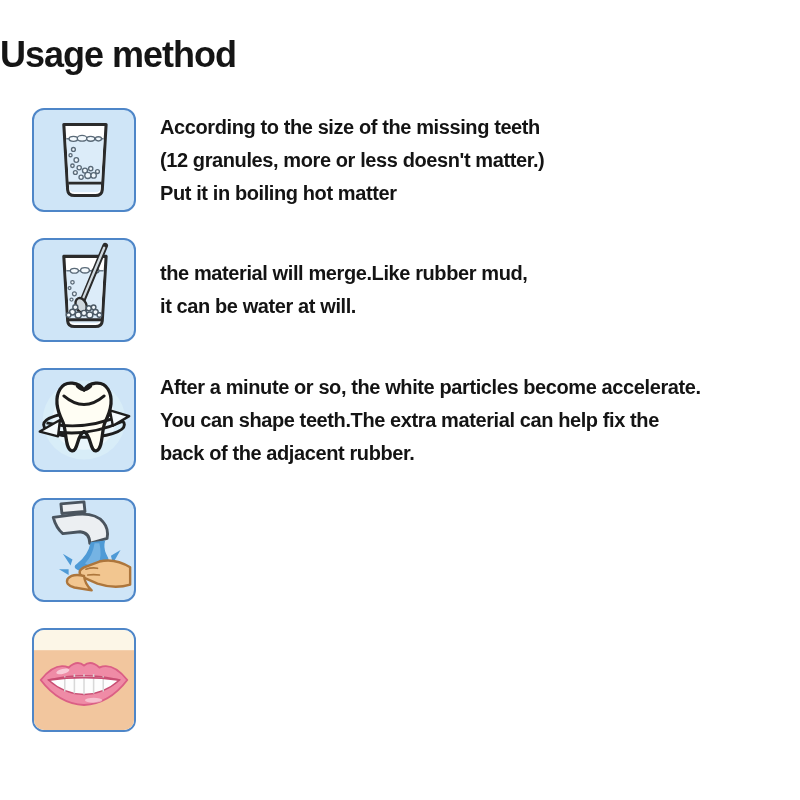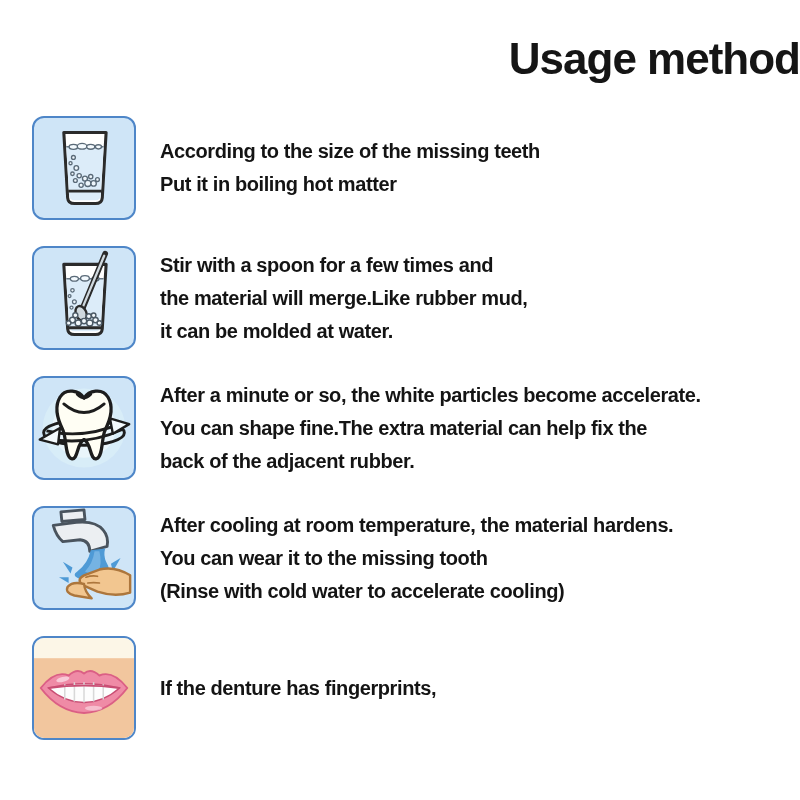--- a/index.html
+++ b/index.html
@@ -1,22 +1,22 @@
 <!DOCTYPE html>
 <html style="--box-border: #4e86c8; --box-fill: #cfe5f7; --text: #141414; --water-blue: #4e9ad6; --lip-pink: #ef8ba6; --skin-tone: #f2c69e;"><head>
 <meta charset="utf-8">
 <style>
   html,body{margin:0;padding:0;background:#ffffff;}
   .page{
     width:800px;height:800px;background:#fff;overflow:hidden;position:relative;
     font-family:"Liberation Sans",sans-serif;color:#141414;
   }
   .title{
-    margin:0;padding-top:34px;text-align:right;
-    font-size:44px;font-weight:800;letter-spacing:-1px;color:#151515;
+    margin:0;padding-top:34px;text-align:left;
+    font-size:36px;font-weight:800;letter-spacing:-1px;color:#151515;
   }
   .steps{margin-top:32px;padding-left:32px;display:flex;flex-direction:column;row-gap:26px;}
   .step{display:flex;align-items:center;}
   .iconbox{
     flex:0 0 104px;width:104px;height:104px;box-sizing:border-box;
     border:2px solid var(--box-border,#4e86c8);
     border-radius:12px;
     background:var(--box-fill,#cfe5f7);
     overflow:hidden;
   }
@@ -60,20 +60,21 @@
             <circle cx="56" cy="68" r="3.2"></circle>
               <circle cx="62" cy="68" r="2.8"></circle>
             <circle cx="49" cy="70" r="2.2"></circle>
               <circle cx="66" cy="64" r="2"></circle>
           </g>
           <line x1="35.6" y1="76" x2="70.4" y2="76" stroke="#2b2b2b" stroke-width="3"></line>
         </svg>
       </div>
       <div class="steptext">
         <div>According to the size of the missing teeth</div>
+        <div>(12 granules, more or less doesn't matter.)</div>
         <div>Put it in boiling hot matter</div>
       </div>
     </div>
 
     <div class="step">
       <div class="iconbox">
         <svg viewBox="0 0 104 104">
           <path d="M31 17 L75 17 L71 84 Q70.5 90 64 90 L42 90 Q35.5 90 35 84 Z" fill="#ffffff" stroke="#2b2b2b" stroke-width="3.2" stroke-linejoin="round"></path>
           <path d="M33.6 32 L72.4 32 L69.5 81 Q69.2 86.5 64 86.5 L42 86.5 Q36.8 86.5 36.5 81 Z" fill="#dcecf9"></path>
           <line x1="33.6" y1="32" x2="72.4" y2="32" stroke="#6a7a88" stroke-width="1.6"></line>
@@ -100,68 +101,62 @@
           <g fill="#eef6fc" stroke="#5a6a78" stroke-width="1.3">
             <circle cx="40" cy="44" r="1.8"></circle>
               <circle cx="37" cy="50" r="1.5"></circle>
             <circle cx="42" cy="56" r="2"></circle>
               <circle cx="39" cy="62" r="1.6"></circle>
           </g>
           <line x1="35.6" y1="83" x2="70.4" y2="83" stroke="#2b2b2b" stroke-width="3"></line>
         </svg>
       </div>
       <div class="steptext">
-        <div>Stir with a spoon for a few times and</div>
         <div>the material will merge.Like rubber mud,</div>
-        <div>it can be molded at water.</div>
+        <div>it can be water at will.</div>
       </div>
     </div>
 
     <div class="step">
       <div class="iconbox">
         <svg viewBox="0 0 104 104">
           <ellipse cx="52" cy="52" rx="43" ry="41" fill="#d8edf8"></ellipse>
           <ellipse cx="52" cy="52" rx="33" ry="31" fill="#e9f5fb"></ellipse>
           <ellipse cx="52" cy="57" rx="42" ry="13" fill="none" stroke="#1d1d1d" stroke-width="3"></ellipse>
           <path d="M52 21 C47 13 33 10 27 20 C21 30 25 44 30 54 C34 62 32 82 39 84 C46 86 44 68 52 64 C60 68 58 86 65 84 C72 82 70 62 74 54 C79 44 83 30 77 20 C71 10 57 13 52 21 Z" fill="#fffef4" stroke="#1d1d1d" stroke-width="3.4" stroke-linejoin="round"></path>
           <path d="M45 17 Q52 24 59 17" fill="none" stroke="#1d1d1d" stroke-width="3" stroke-linecap="round"></path>
           <path d="M31 27 Q52 45 73 27" fill="none" stroke="#1d1d1d" stroke-width="3" stroke-linecap="round"></path>
           <path d="M13 55 Q52 64 91 47" fill="none" stroke="#1d1d1d" stroke-width="3"></path>
           <path d="M11 62 Q52 72 93 53" fill="none" stroke="#1d1d1d" stroke-width="3"></path>
           <polygon points="6,64 27,52 25,69" fill="#f4fafd" stroke="#1d1d1d" stroke-width="2.5" stroke-linejoin="round"></polygon>
           <polygon points="99,48 79,42 82,58" fill="#f4fafd" stroke="#1d1d1d" stroke-width="2.5" stroke-linejoin="round"></polygon>
         </svg>
       </div>
       <div class="steptext">
         <div>After a minute or so, the white particles become accelerate.</div>
-        <div>You can shape fine.The extra material can help fix the</div>
+        <div>You can shape teeth.The extra material can help fix the</div>
         <div>back of the adjacent rubber.</div>
       </div>
     </div>
 
     <div class="step">
       <div class="iconbox">
         <svg viewBox="0 0 104 104">
           <path d="M28 4 L52 2 L53 12 L29 14 Z" fill="#eceff2" stroke="#4a545e" stroke-width="3" stroke-linejoin="round"></path>
           <path d="M20 18 L44 15 Q64 13 72 23 Q78 30 76 40 L58 45 Q58 34 48 33 L30 35 Q23 29 20 18 Z" fill="#eceff2" stroke="#4a545e" stroke-width="3" stroke-linejoin="round"></path>
           <path d="M59 44 Q56 58 45 66 Q39 70 46 73 L58 77 Q70 79 76 71 Q80 64 75 56 Q72 49 74 42 Z" fill="#4e9ad6"></path>
           <path d="M63 45 Q61 58 53 66 Q60 70 67 66 Q71 58 68 45 Z" fill="#7fb9e6" opacity="0.8"></path>
           <path d="M40 62 L30 56 L38 68 Z" fill="#4e9ad6"></path>
           <path d="M80 58 L90 52 L82 66 Z" fill="#4e9ad6"></path>
           <path d="M36 72 L26 72 L36 78 Z" fill="#4e9ad6"></path>
           <path d="M82 72 L92 74 L80 78 Z" fill="#4e9ad6"></path>
           <path d="M100 70 Q84 60 68 64 L52 70 Q44 74 50 80 L66 87 Q84 93 100 88 Z" fill="#f2c690" stroke="#ad763c" stroke-width="2.5" stroke-linejoin="round"></path>
           <path d="M52 79 Q40 76 35 82 Q32 88 42 91 L60 94 Q53 88 52 79 Z" fill="#f2c690" stroke="#ad763c" stroke-width="2.5" stroke-linejoin="round"></path>
           <path d="M54 72 Q60 70 66 71 M56 78 Q62 77 68 78" fill="none" stroke="#ad763c" stroke-width="1.8" stroke-linecap="round"></path>
         </svg>
-      </div>
-      <div class="steptext">
-        <div>After cooling at room temperature, the material hardens.</div>
-        <div>You can wear it to the missing tooth</div>
-        <div>(Rinse with cold water to accelerate cooling)</div>
       </div>
     </div>
 
     <div class="step">
       <div class="iconbox">
         <svg viewBox="0 0 104 104">
           <rect width="104" height="104" fill="#fcf6e7"></rect>
           <rect y="21" width="104" height="83" fill="#f2c69e"></rect>
           <path d="M7 52 Q22 33 36 39 Q45 31 52 37 Q59 31 68 39 Q82 33 97 52 Q78 77 52 78 Q26 77 7 52 Z" fill="#ef8ba6" stroke="#db5f85" stroke-width="2" stroke-linejoin="round"></path>
           <path d="M15 52 Q52 43 89 52 Q72 67 52 67 Q32 67 15 52 Z" fill="#fdfdfd" stroke="#c94e74" stroke-width="1.5"></path>
@@ -171,18 +166,17 @@
             <line x1="52" y1="46" x2="52" y2="67"></line>
             <line x1="62" y1="46" x2="62" y2="66"></line>
             <line x1="72" y1="48" x2="72" y2="64"></line>
           </g>
           <path d="M15 52 Q52 47 89 52" fill="none" stroke="#c94e74" stroke-width="2"></path>
           <ellipse cx="30" cy="43" rx="7" ry="2.6" fill="#ffffff" opacity="0.55" transform="rotate(-14 30 43)"></ellipse>
           <ellipse cx="62" cy="73" rx="9" ry="2.6" fill="#ffffff" opacity="0.45"></ellipse>
         </svg>
       </div>
       <div class="steptext">
-        <div>If the denture has fingerprints,</div>
       </div>
     </div>
 
   </div>
 </div>
 
 </body></html>

